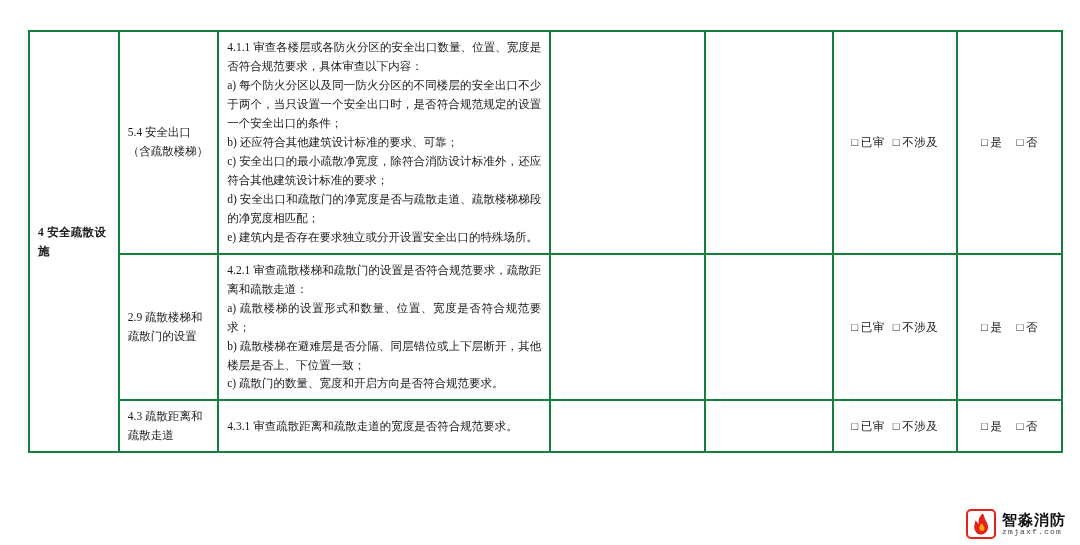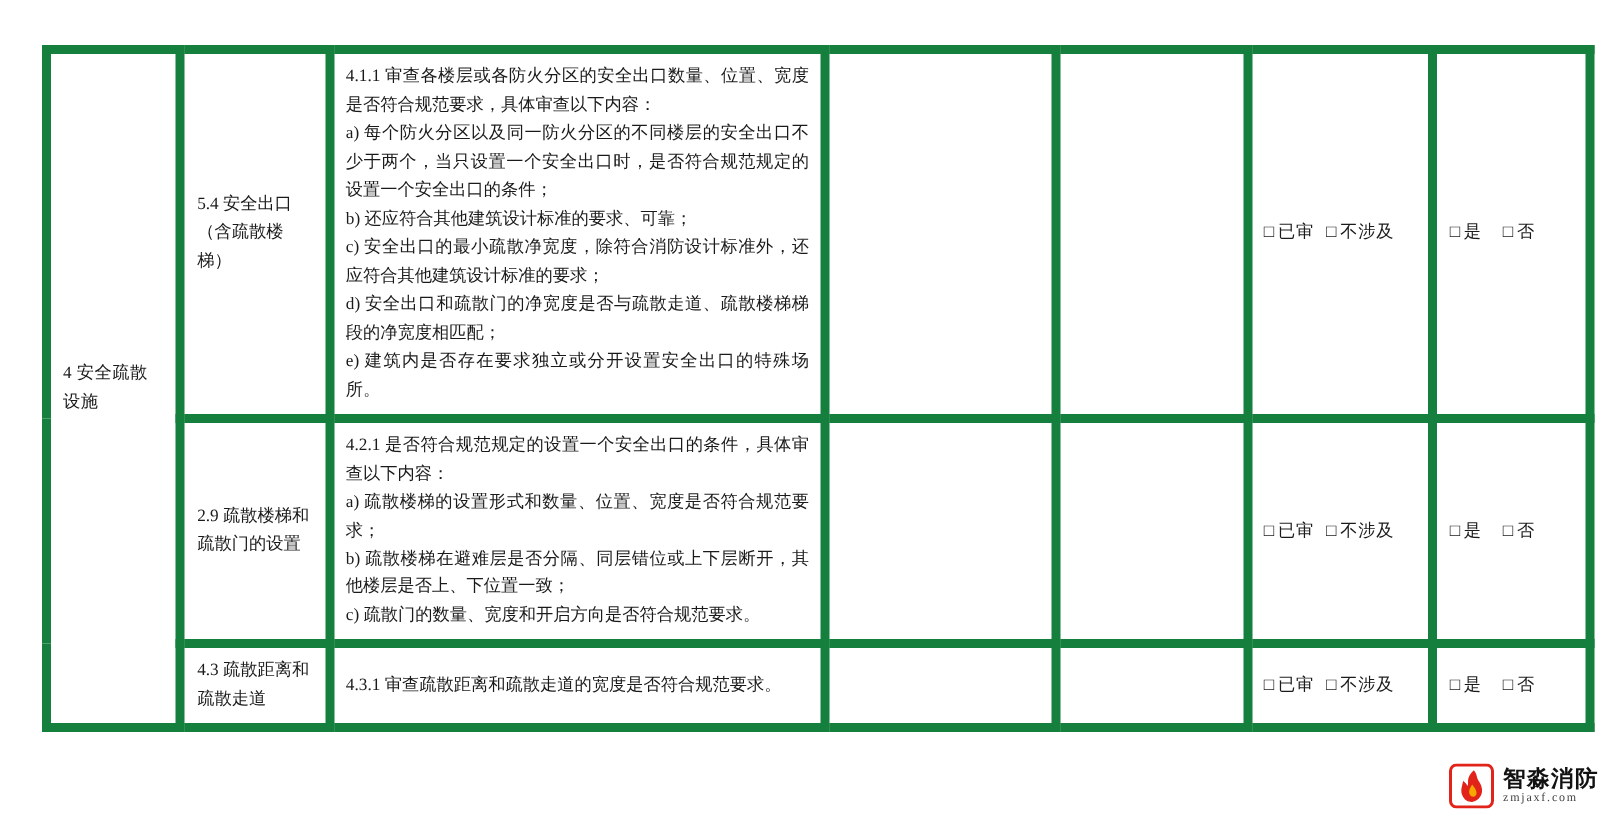--- a/index.html
+++ b/index.html
@@ -24,36 +24,36 @@
   }
   table.checklist {
     position: absolute;
     left: 28px;
     top: 30px;
     width: 1035px;
     border-collapse: collapse;
     table-layout: fixed;
   }
   table.checklist td {
-    border: 6px solid #15803d;
+    border: 2px solid #15803d;
     vertical-align: middle;
     padding: 6px 8px;
     font-size: 11.5px;
     line-height: 1.65;
   }
   col.c1 { width: 83px; }
   col.c2 { width: 92px; }
   col.c3 { width: 307px; }
   col.c4 { width: 143px; }
   col.c5 { width: 118px; }
   col.c6 { width: 115px; }
   col.c7 { width: 97px; }
 
   .cat-cell {
-    font-weight: normal;
+    font-weight: bold;
     font-size: 12px;
     line-height: 1.7;
     vertical-align: middle;
     padding-left: 6px;
     letter-spacing: 0.3px;
   }
   .item-cell {
     font-size: 11.5px;
     line-height: 1.9;
     vertical-align: middle;
@@ -63,21 +63,21 @@
     vertical-align: top;
     padding: 10px 10px 10px 10px;
     line-height: 1.95;
     text-align: justify;
   }
   .content-cell p {
     margin: 0;
     text-indent: 0;
   }
   .check-cell {
-    text-align: left;
+    text-align: center;
     font-size: 11.5px;
     white-space: nowrap;
     letter-spacing: 0.5px;
   }
   .check-cell .box { margin-right: 2px; }
   .check-cell .gap { display: inline-block; width: 8px; }
   .check-cell .gap-wide { display: inline-block; width: 14px; }
   .blank-cell { }
 
   .watermark {
@@ -101,21 +101,21 @@
     line-height: 1.05;
   }
   .wm-title {
     font-family: "Liberation Sans", sans-serif;
     font-size: 15px;
     font-weight: bold;
     color: #111;
     letter-spacing: 1px;
   }
   .wm-sub {
-    font-family: Liberation Serif, serif;
+    font-family: Liberation Mono, monospace;
     font-size: 8px;
     color: #444;
     letter-spacing: 1.2px;
   }
 </style>
 </head>
 <body>
 
 <div class="page">
 
@@ -146,21 +146,21 @@
         <td class="check-cell">
           <span class="box">□</span><span>已审</span><span class="gap"></span><span class="box">□</span><span>不涉及</span>
         </td>
         <td class="check-cell">
           <span class="box">□</span><span>是</span><span class="gap-wide"></span><span class="box">□</span><span>否</span>
         </td>
       </tr>
       <tr>
         <td class="item-cell">2.9 疏散楼梯和疏散门的设置</td>
         <td class="content-cell">
-            <p>4.2.1 是否符合规范规定的设置一个安全出口的条件，具体审查以下内容：</p>
+            <p>4.2.1 审查疏散楼梯和疏散门的设置是否符合规范要求，疏散距离和疏散走道：</p>
             <p>a) 疏散楼梯的设置形式和数量、位置、宽度是否符合规范要求；</p>
             <p>b) 疏散楼梯在避难层是否分隔、同层错位或上下层断开，其他楼层是否上、下位置一致；</p>
             <p>c) 疏散门的数量、宽度和开启方向是否符合规范要求。</p>
           </td>
         <td class="blank-cell"></td>
         <td class="blank-cell"></td>
         <td class="check-cell">
           <span class="box">□</span><span>已审</span><span class="gap"></span><span class="box">□</span><span>不涉及</span>
         </td>
         <td class="check-cell">

